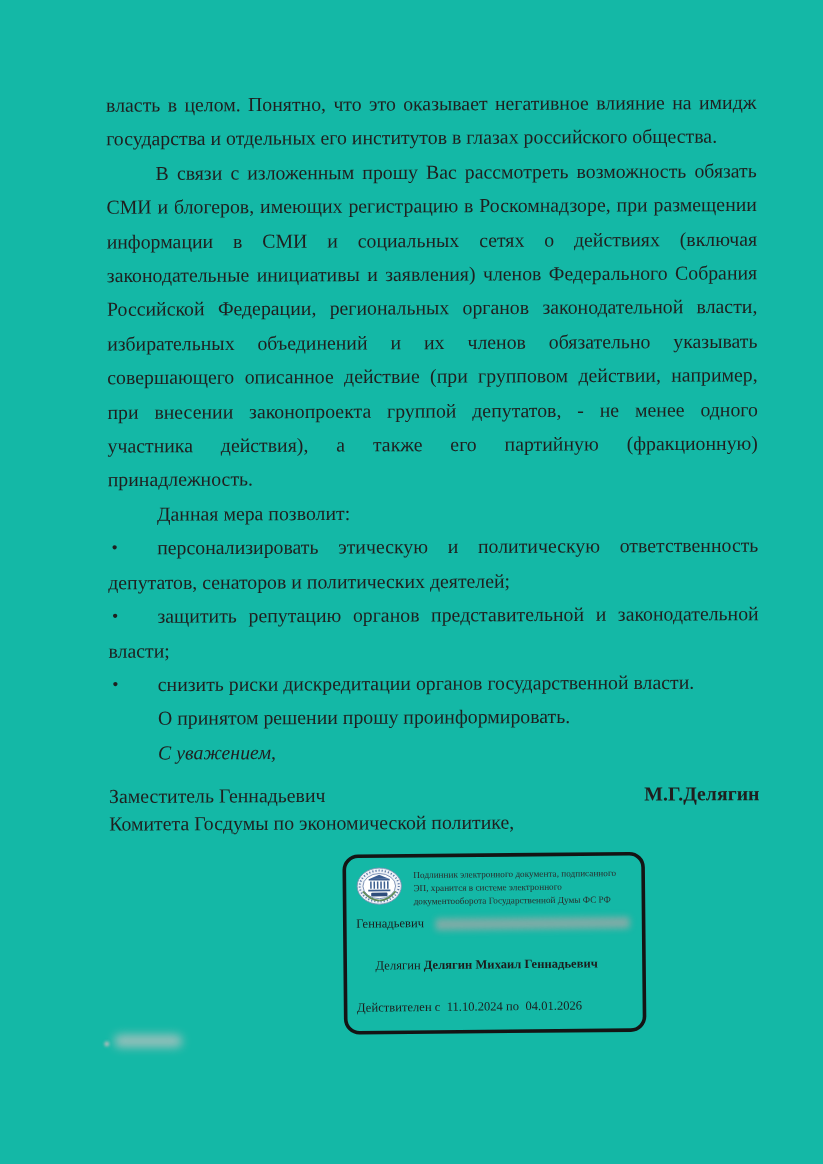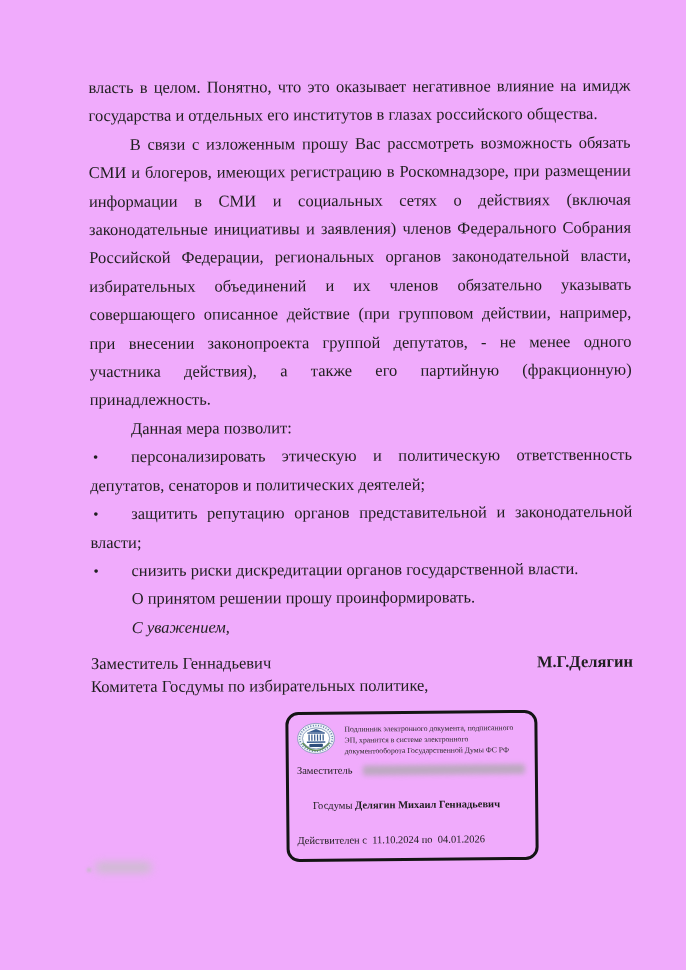--- a/index.html
+++ b/index.html
@@ -5,21 +5,21 @@
   html, body { margin: 0; padding: 0; }
   body {
     width: 686px; height: 970px;
     background: #ffffff;
     font-family: "Liberation Serif", "DejaVu Serif", serif;
     position: relative;
     overflow: hidden;
   }
   .sheet {
     position: absolute; inset: 0;
-    background: #f0abfc;
+    background: #14b8a6;
   }
   .content {
     padding: 73px 56px 0 88px;
     font-size: 16.5px;
     line-height: 28.4px;
     color: #1f1f1f;
     transform: rotate(-0.25deg);
     transform-origin: 50% 0;
   }
   .content p { margin: 0; }
@@ -90,21 +90,21 @@
     <p class="bullet"><span class="dot">•</span><span>персонализировать этическую и политическую ответственность депутатов, сенаторов и политических деятелей;</span></p>
     <p class="bullet"><span class="dot">•</span><span>защитить репутацию органов представительной и законодательной власти;</span></p>
     <p class="bullet"><span class="dot">•</span><span>снизить риски дискредитации органов государственной власти.</span></p>
 
     <p class="ind sp1">О принятом решении прошу проинформировать.</p>
     <p class="ind closing">С уважением,</p>
 
     <div class="sigrow">
       <div class="sigleft">
         <div>Заместитель Геннадьевич</div>
-        <div>Комитета Госдумы по избирательных политике,</div>
+        <div>Комитета Госдумы по экономической политике,</div>
       </div>
       <div class="signame">М.Г.Делягин</div>
     </div>
   </div>
 
   <div class="stamp">
     <div class="stamp-top">
       <svg class="emblem" viewBox="0 0 40 34" aria-hidden="true">
         <ellipse cx="20" cy="17" rx="19" ry="15.5" fill="#eef2f7" stroke="#7b93b4" stroke-width="0.8"></ellipse>
         <ellipse cx="20" cy="17" rx="16.8" ry="13.3" fill="none" stroke="#5d7aa6" stroke-width="1.7" stroke-dasharray="1 1.7"></ellipse>
@@ -118,25 +118,25 @@
         <rect x="23.8" y="13" width="1.3" height="6.3" fill="#3b5e90"></rect>
         <rect x="26.7" y="13" width="1.3" height="6.3" fill="#3b5e90"></rect>
         <rect x="10.5" y="20" width="19" height="1.6" fill="#3b5e90"></rect>
         <rect x="13" y="22.6" width="14" height="3.2" rx="0.8" fill="#2e4d7b"></rect>
         <path d="M6 21.5 q6 7.5 14 8" stroke="#5d8a55" fill="none" stroke-width="1.5"></path>
         <path d="M34 21.5 q-6 7.5 -14 8" stroke="#5d8a55" fill="none" stroke-width="1.5"></path>
       </svg>
       <div class="stamp-header">Подлинник электронного документа, подписанного ЭП, хранится в системе электронного документооборота Государственной Думы ФС РФ</div>
     </div>
     <div class="srow certrow">
-      <span>Заместитель</span>
+      <span>Геннадьевич</span>
       <span class="blurnum"></span>
     </div>
     <div class="srow">
-      <span>Госдумы</span> <span class="b">Делягин Михаил Геннадьевич</span>
+      <span>Делягин</span> <span class="b">Делягин Михаил Геннадьевич</span>
     </div>
     <div class="srow">Действителен с  11.10.2024 по  04.01.2026</div>
   </div>
 
   <div class="smudge"></div>
   <div class="smudge-dot"></div>
 
 </div>
 
 </body></html>

